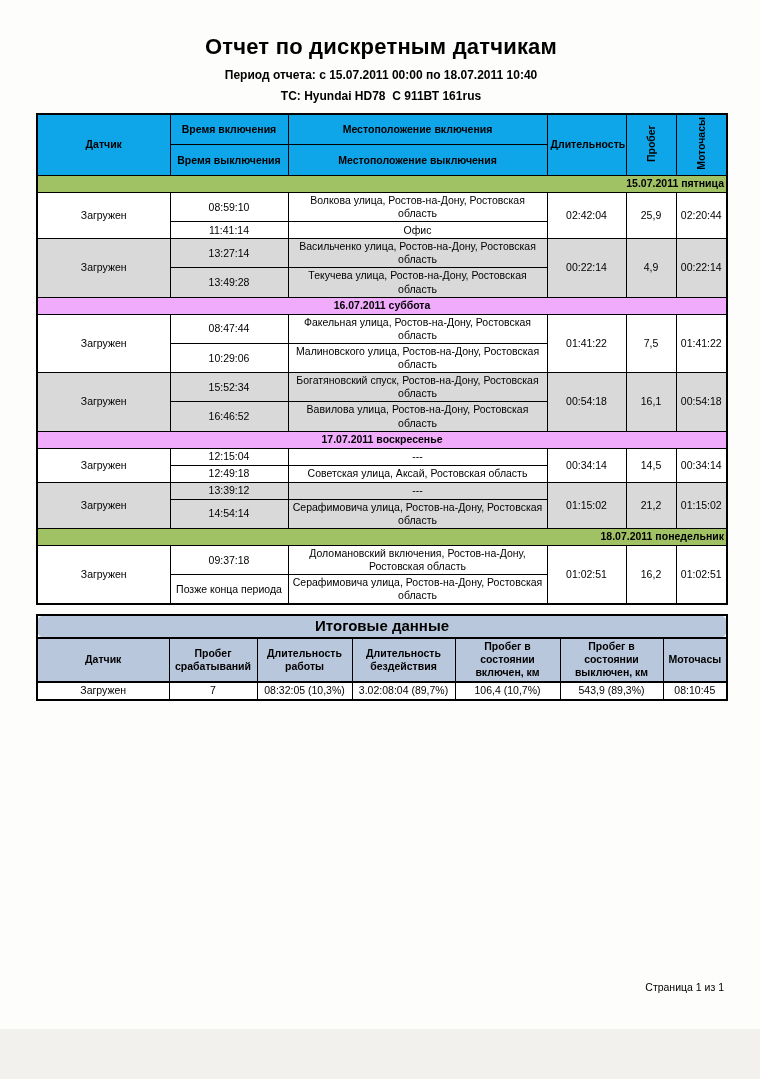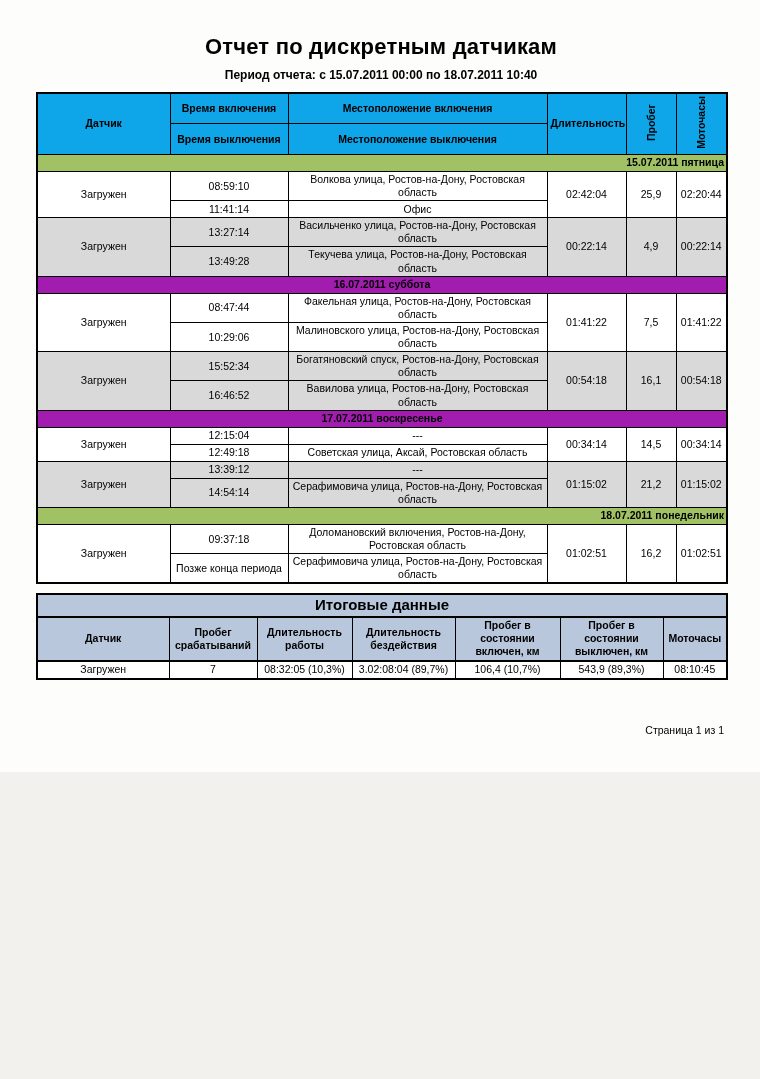--- a/index.html
+++ b/index.html
@@ -5,21 +5,21 @@
   * { box-sizing: border-box; }
   html, body { margin: 0; padding: 0; }
   body {
     font-family: "Liberation Sans", "DejaVu Sans", sans-serif;
     color: #000;
     background: #f2f1ee;
   }
   .page {
     position: relative;
     width: 760px;
-    height: 772px;
+    height: 1029px;
     margin: 0 auto;
     background: #fdfdfc;
     overflow: hidden;
   }
   .content { padding: 34px 34px 0 36px; }
 
   
   .report-title {
     margin: 0 0 8px 0;
     text-align: center;
@@ -55,41 +55,42 @@
     display: inline-block;
     line-height: 1;
     white-space: nowrap;
   }
   .day-band td {
     font-weight: bold;
     height: 17px;
     padding: 1px 2px;
   }
   .weekday td { background: #a0c164; text-align: right; }
-  .weekend td { background: #a21caf; margin-left: 36px; }
+  .weekend td { background: #f0abfc; margin-left: 36px; }
   .rec td { background: #fff; }
   .rec.shade-gray td { background: #d9d9d9; }
   .rec td.c-time, .rec td.c-loc { height: 17px; }
 
   
   .summary-table { margin-top: 9px; border: 2px solid #000; }
   .summary-table th, .summary-table td {
     border: 1px solid #000;
     padding: 1px 2px;
     font-size: 10.5px;
     line-height: 1.25;
     text-align: center;
     vertical-align: middle;
   }
   .sum-title td {
     background: #b9c7dc;
     font-size: 15px;
     font-weight: bold;
     height: 21px;
     border-bottom: 2px solid #000;
+    border-radius: 8px;
   }
   .sum-head th {
     background: #b9c7dc;
     font-weight: bold;
     height: 34px;
     border-bottom: 2px solid #000;
   }
   .sum-data td { background: #fff; height: 18px; }
 
   
@@ -101,20 +102,21 @@
   }
 </style>
 </head>
 <body>
 
 <div class="page">
   <div class="content">
 
     <h1 class="report-title">Отчет по дискретным датчикам</h1>
     <p class="report-sub">Период отчета: с 15.07.2011 00:00 по 18.07.2011 10:40</p>
+    <p class="report-sub">ТС: Hyundai HD78  С 911ВТ 161rus</p>
 
     <table class="main-table">
       <colgroup>
         <col style="width:133px">
           <col style="width:118px">
           <col style="width:259px">
         <col style="width:79px">
           <col style="width:50px">
           <col style="width:51px">
       </colgroup>

